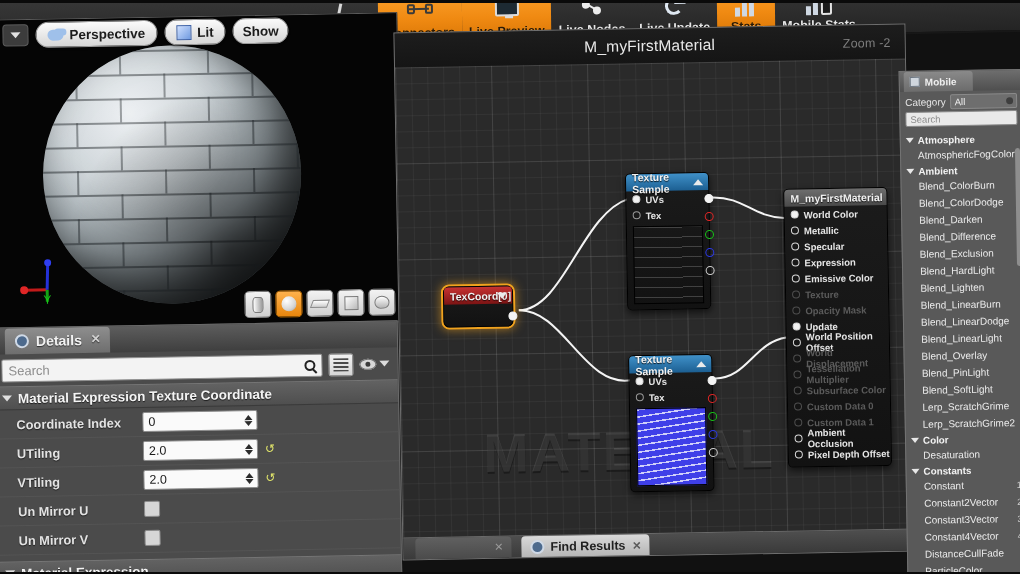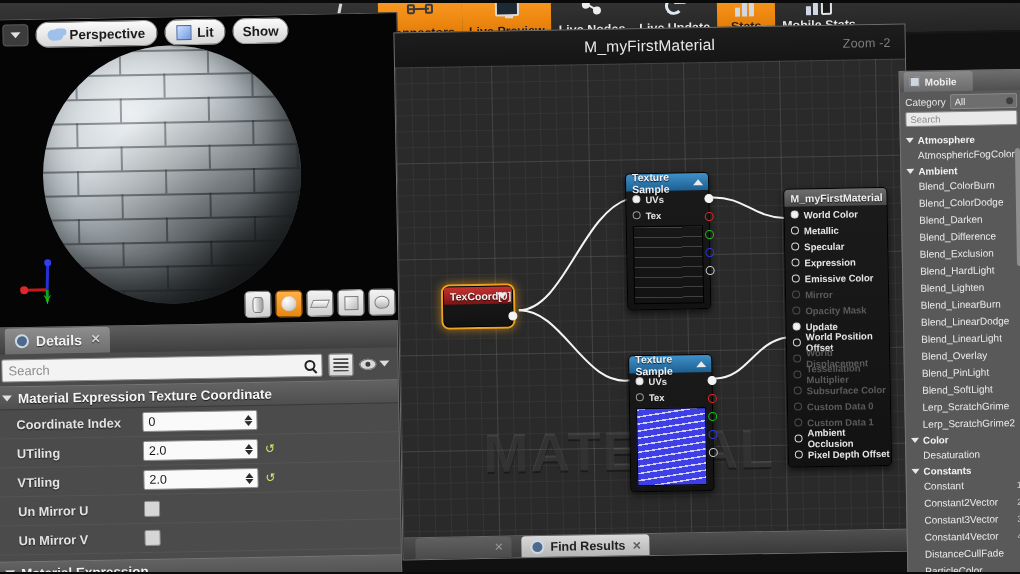--- a/index.html
+++ b/index.html
@@ -569,21 +569,21 @@
             <div class="pinrow">
               <span class="pin"></span>
               <span>Expression</span>
             </div>
             <div class="pinrow">
               <span class="pin"></span>
               <span>Emissive Color</span>
             </div>
             <div class="pinrow dim">
               <span class="pin dimpin"></span>
-              <span>Mirror</span>
+              <span>Texture</span>
             </div>
             <div class="pinrow dim">
               <span class="pin dimpin"></span>
               <span>Opacity Mask</span>
             </div>
             <div class="pinrow">
               <span class="pin fill"></span>
               <span>Update</span>
             </div>
             <div class="pinrow">

